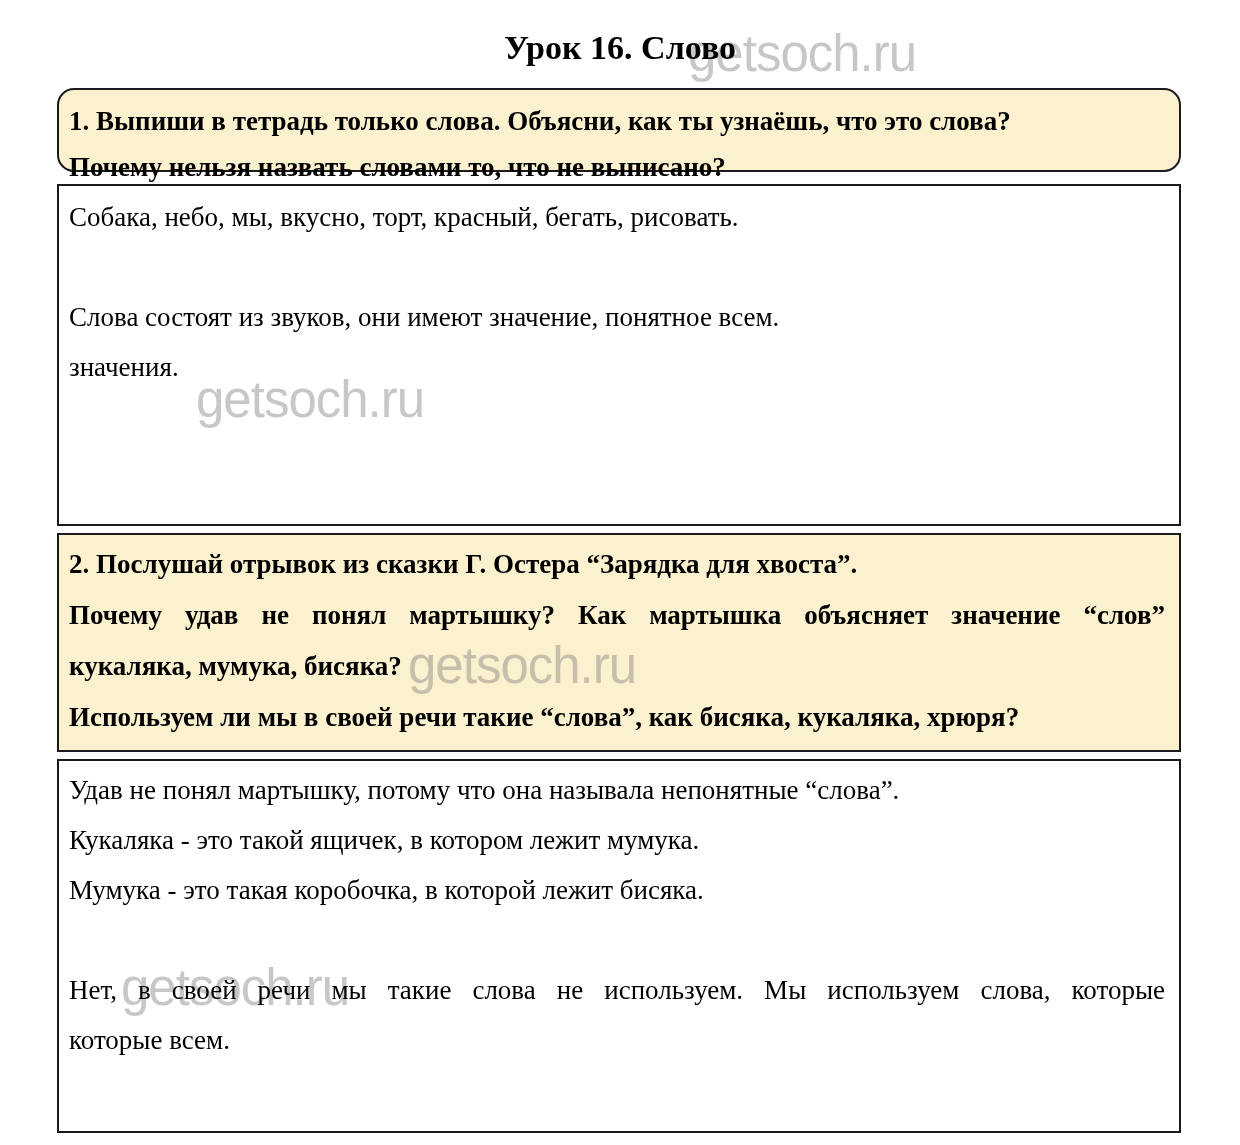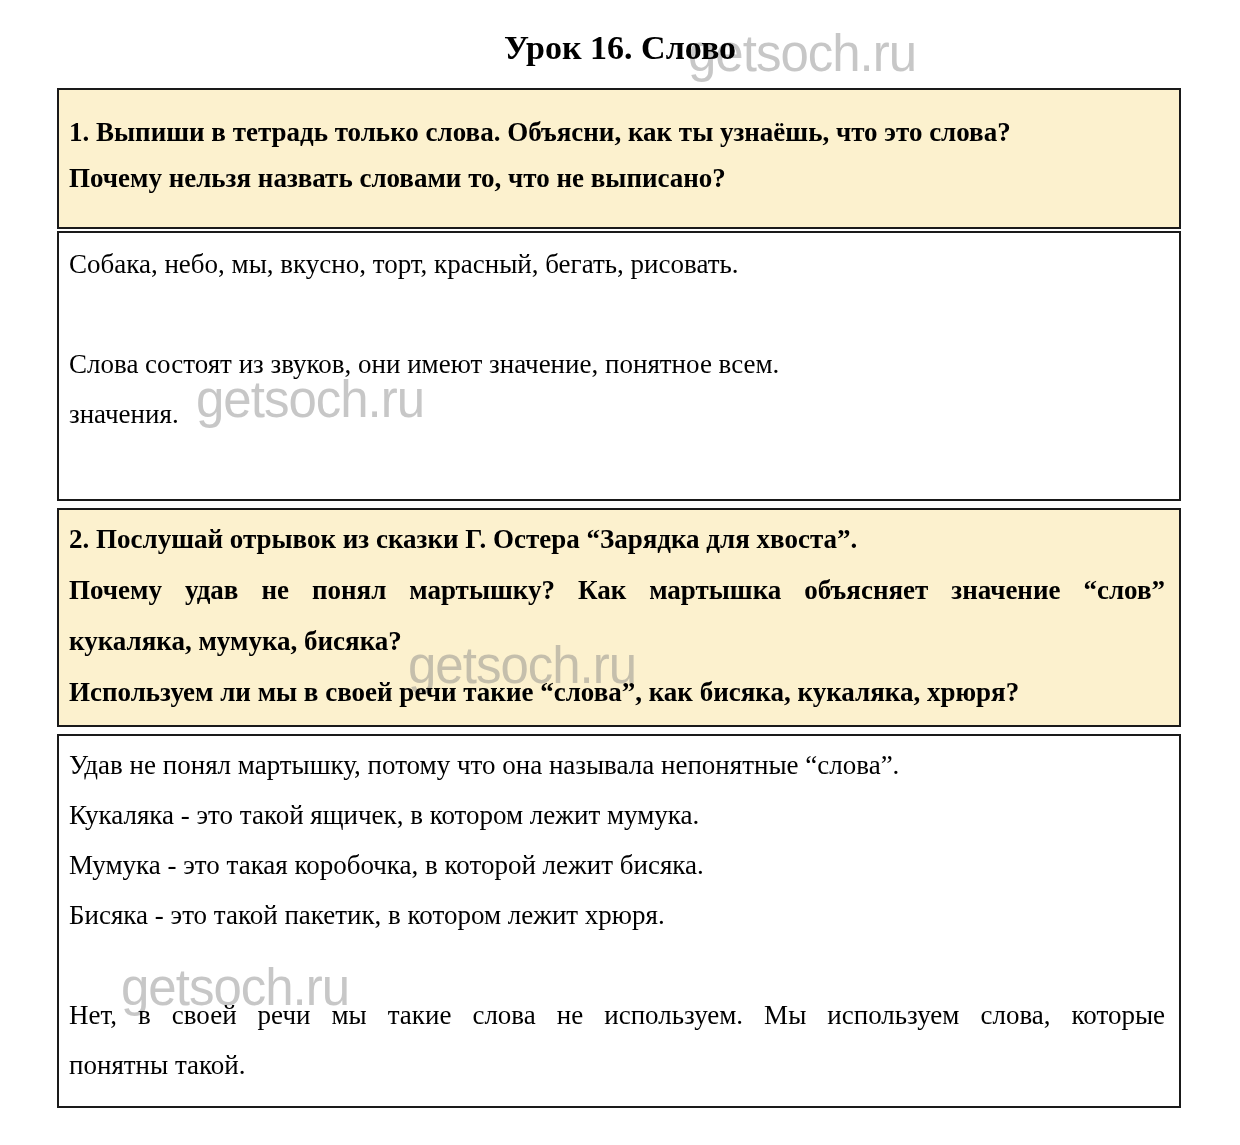--- a/index.html
+++ b/index.html
@@ -53,24 +53,24 @@
   }
   .block .line {
     position: relative;
     z-index: 2;
     font-size: 27px;
     white-space: pre-wrap;
   }
   .question { background: var(--q-bg); font-weight: bold; }
   .answer   { background: #ffffff; }
 
-  .b1 { margin-top: 16px; height: 141px; padding-top: 19px; }
+  .b1 { margin-top: 16px; height: 84px; padding-top: 8px; border-radius: 17px; }
   .b1 .line { line-height: 46px; min-height: 46px; }
 
-  .b2 { margin-top: 2px; height: 270px; }
+  .b2 { margin-top: 12px; height: 342px; }
   .b2 .line { line-height: 50px; min-height: 50px; }
 
   .b3 { margin-top: 7px; height: 219px; padding-top: 4px; }
   .b3 .line { line-height: 51px; min-height: 51px; }
 
   .b4 { margin-top: 7px; height: 374px; padding-top: 4px; }
   .b4 .line { line-height: 50px; min-height: 50px; }
 
   .justify { text-align: justify; text-align-last: justify; }
 </style>
@@ -102,19 +102,18 @@
     <div class="line">2. Послушай отрывок из сказки Г. Остера “Зарядка для хвоста”.</div>
     <div class="line justify">Почему удав не понял мартышку? Как мартышка объясняет значение “слов”</div>
     <div class="line">кукаляка, мумука, бисяка?</div>
     <div class="line">Используем ли мы в своей речи такие “слова”, как бисяка, кукаляка, хрюря?</div>
   </section>
 
   <section class="block answer b4">
     <div class="line">Удав не понял мартышку, потому что она называла непонятные “слова”.</div>
     <div class="line">Кукаляка - это такой ящичек, в котором лежит мумука.</div>
     <div class="line">Мумука - это такая коробочка, в которой лежит бисяка.</div>
-    <div class="line">Бисяка - это такой пакетик, в котором лежит хрюря.</div>
     <div class="line"></div>
     <div class="line justify">Нет, в своей речи мы такие слова не используем. Мы используем слова, которые</div>
-    <div class="line">понятны такой.</div>
+    <div class="line">которые всем.</div>
   </section>
 
 </div>
 
 </body></html>

